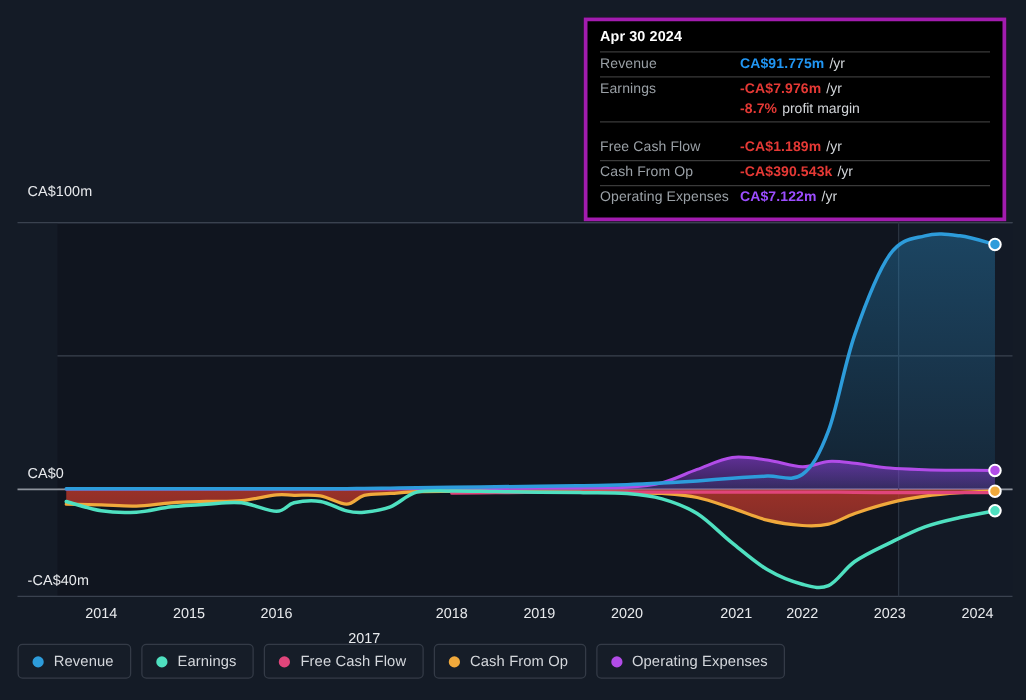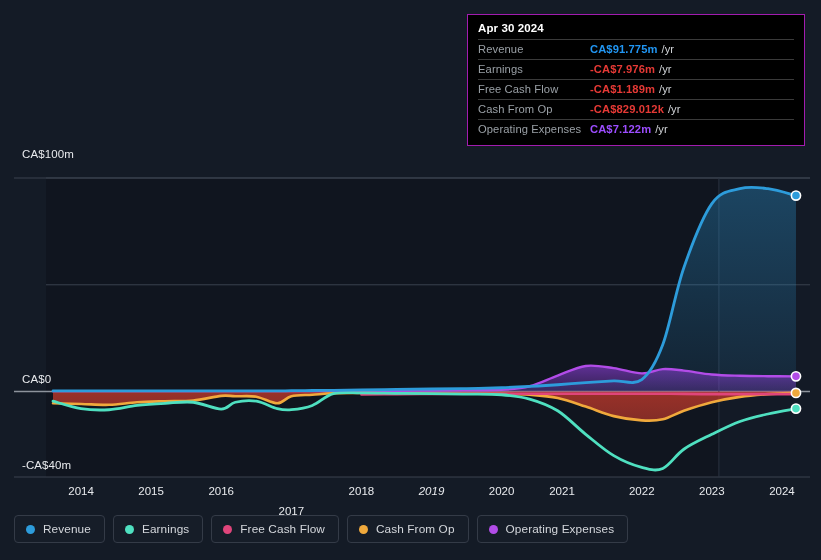--- a/index.html
+++ b/index.html
@@ -25,21 +25,21 @@
   #ylabel-bottom { left: 22px; top: 459px; }
 
   .xlabel {
     position: absolute; color: #e8eaed; font-size: 11.5px;
     top: 485px; text-align: center; width: 60px; margin-left: -30px;
   }
 
   
   #tooltip {
     position: absolute; left: 467px; top: 14px; width: 338px;
-    background: #000000; border: 1px solid #a21caf;
+    background: #000000; border: 3px solid #a21caf;
     padding: 7px 10px 6px 10px;
   }
   #tooltip-date {
     color: #ffffff; font-size: 11.5px; font-weight: bold;
     padding-bottom: 5px; letter-spacing: .1px;
   }
   .tt-row {
     display: flex; align-items: baseline;
     border-top: 1px solid #3a3a3a;
     padding: 3px 0 3px 0; font-size: 11.2px; line-height: 13px;
@@ -118,49 +118,54 @@
   <div class="ylabel" id="ylabel-top">CA$100m</div>
   <div class="ylabel" id="ylabel-zero">CA$0</div>
   <div class="ylabel" id="ylabel-bottom">-CA$40m</div>
 
   <div id="x-axis-labels">
       <div class="xlabel" style="left: 81.0459px;">2014</div>
       <div class="xlabel" style="left: 151.138px;">2015</div>
       <div class="xlabel" style="left: 221.229px;">2016</div>
       <div class="xlabel" style="left: 291.321px; margin-top: 20px;">2017</div>
       <div class="xlabel" style="left: 361.413px;">2018</div>
-      <div class="xlabel" style="left: 431.505px; font-style: italic;">2019</div>
+      <div class="xlabel" style="left: 431.505px;">2019</div>
       <div class="xlabel" style="left: 501.596px;">2020</div>
-      <div class="xlabel" style="left: 562px;">2021</div>
+      <div class="xlabel" style="left: 589px;">2021</div>
       <div class="xlabel" style="left: 641.78px; text-align: center;">2022</div>
       <div class="xlabel" style="left: 711.872px;">2023</div>
       <div class="xlabel" style="left: 781.963px;">2024</div>
     </div>
 
   <div id="tooltip">
     <div id="tooltip-date">Apr 30 2024</div>
     <div id="tooltip-rows">
         <div class="tt-row">
           <span class="tt-label">Revenue</span>
           <span class="tt-val" style="color: rgb(33, 150, 243);">CA$91.775m</span>
           <span class="tt-suffix">/yr</span>
         </div>
         <div class="tt-row">
           <span class="tt-label">Earnings</span>
           <span class="tt-val" style="color: rgb(229, 57, 53);">-CA$7.976m</span>
           <span class="tt-suffix">/yr</span>
         </div>
+        <div class="tt-row noline">
+          <span class="tt-label"></span>
+          <span class="tt-val" style="color: rgb(229, 57, 53);">-8.7%</span>
+          <span class="tt-suffix">profit margin</span>
+        </div>
         <div class="tt-row">
           <span class="tt-label">Free Cash Flow</span>
-          <span class="tt-val" style="color: rgb(229, 57, 53);">-CA$1.189m</span>
+          <span class="tt-val" style="color: rgb(229, 57, 53); margin-top: 11px;">-CA$1.189m</span>
           <span class="tt-suffix">/yr</span>
         </div>
         <div class="tt-row">
           <span class="tt-label">Cash From Op</span>
-          <span class="tt-val" style="color: rgb(229, 57, 53);">-CA$829.012k</span>
+          <span class="tt-val" style="color: rgb(229, 57, 53);">-CA$390.543k</span>
           <span class="tt-suffix">/yr</span>
         </div>
         <div class="tt-row">
           <span class="tt-label">Operating Expenses</span>
           <span class="tt-val" style="color: rgb(156, 77, 255);">CA$7.122m</span>
           <span class="tt-suffix">/yr</span>
         </div>
       </div>
   </div>
 

